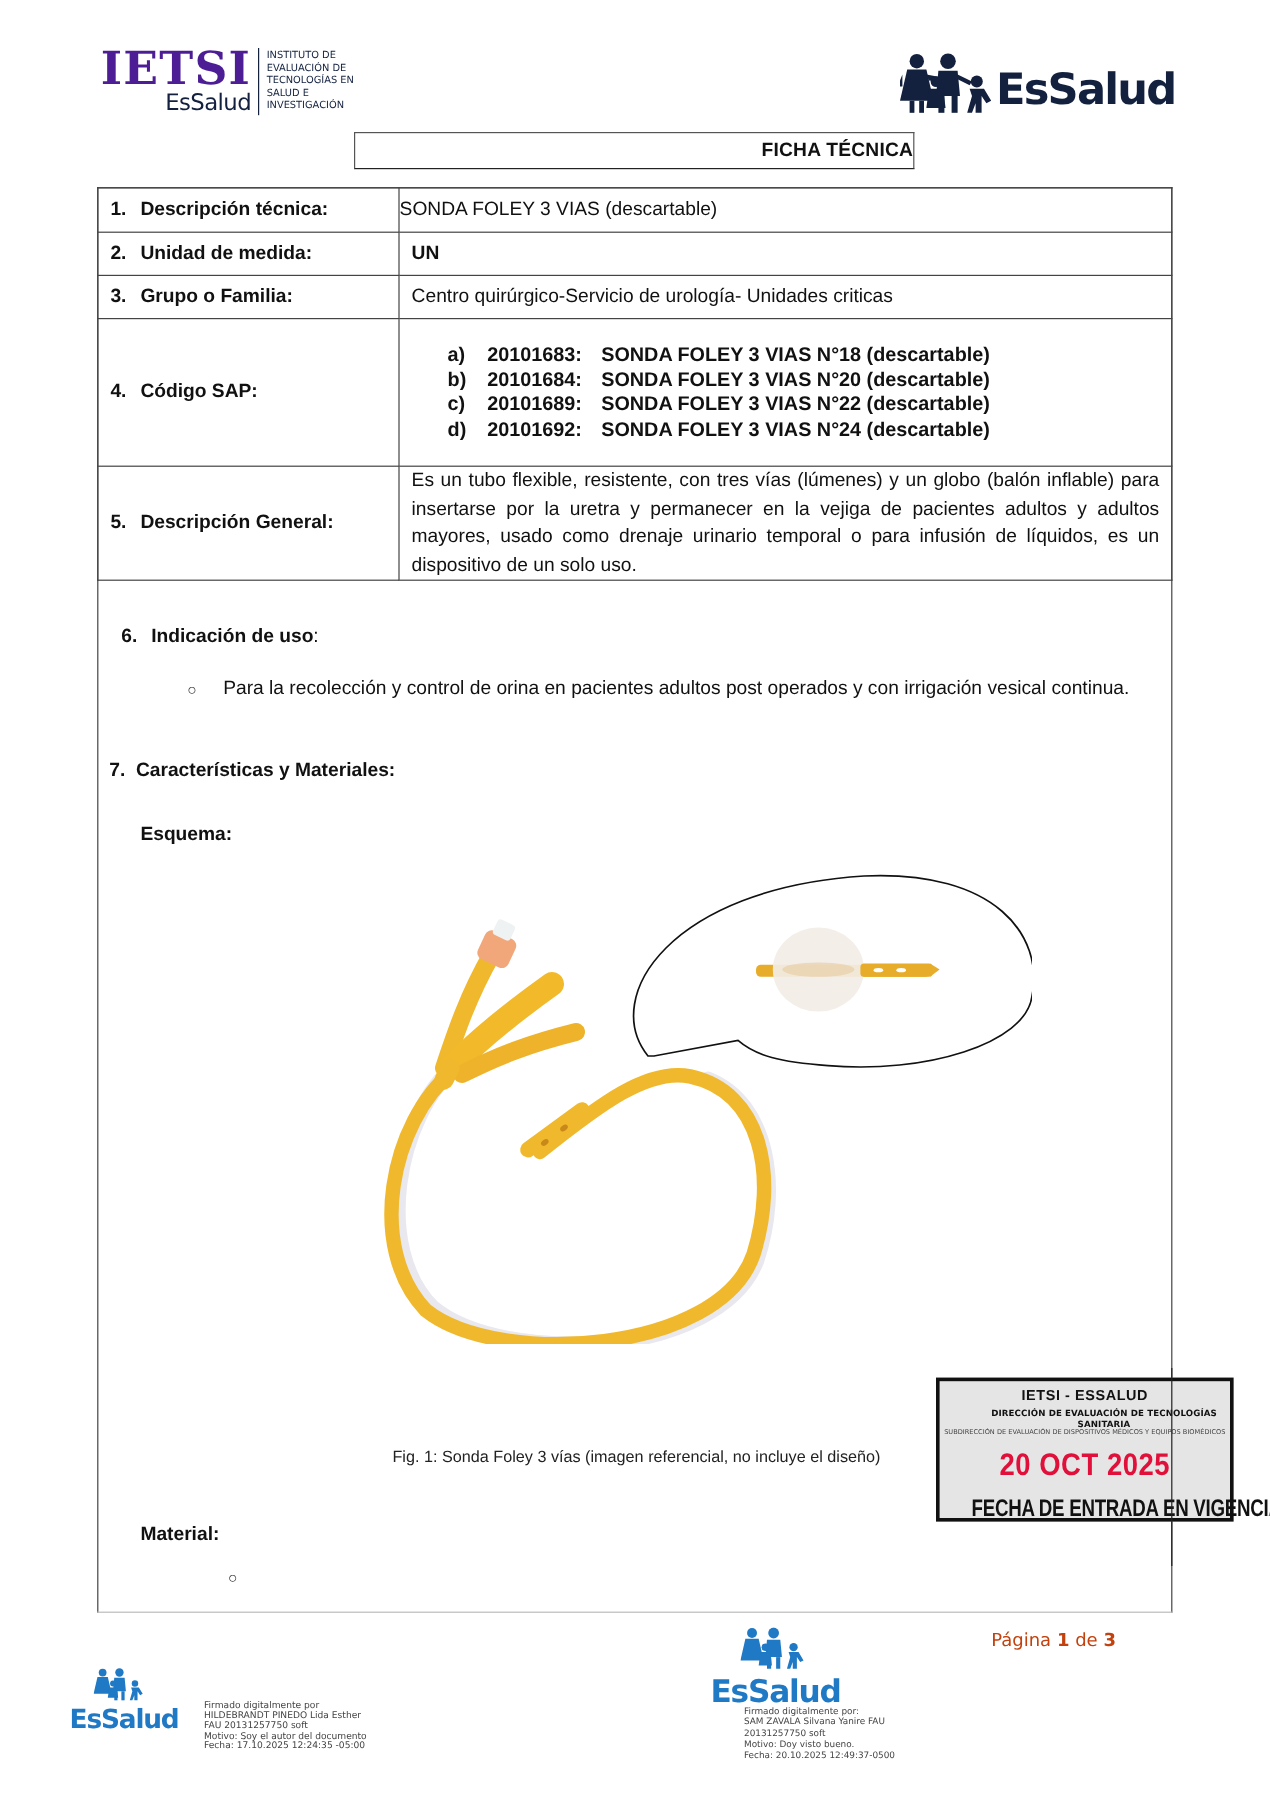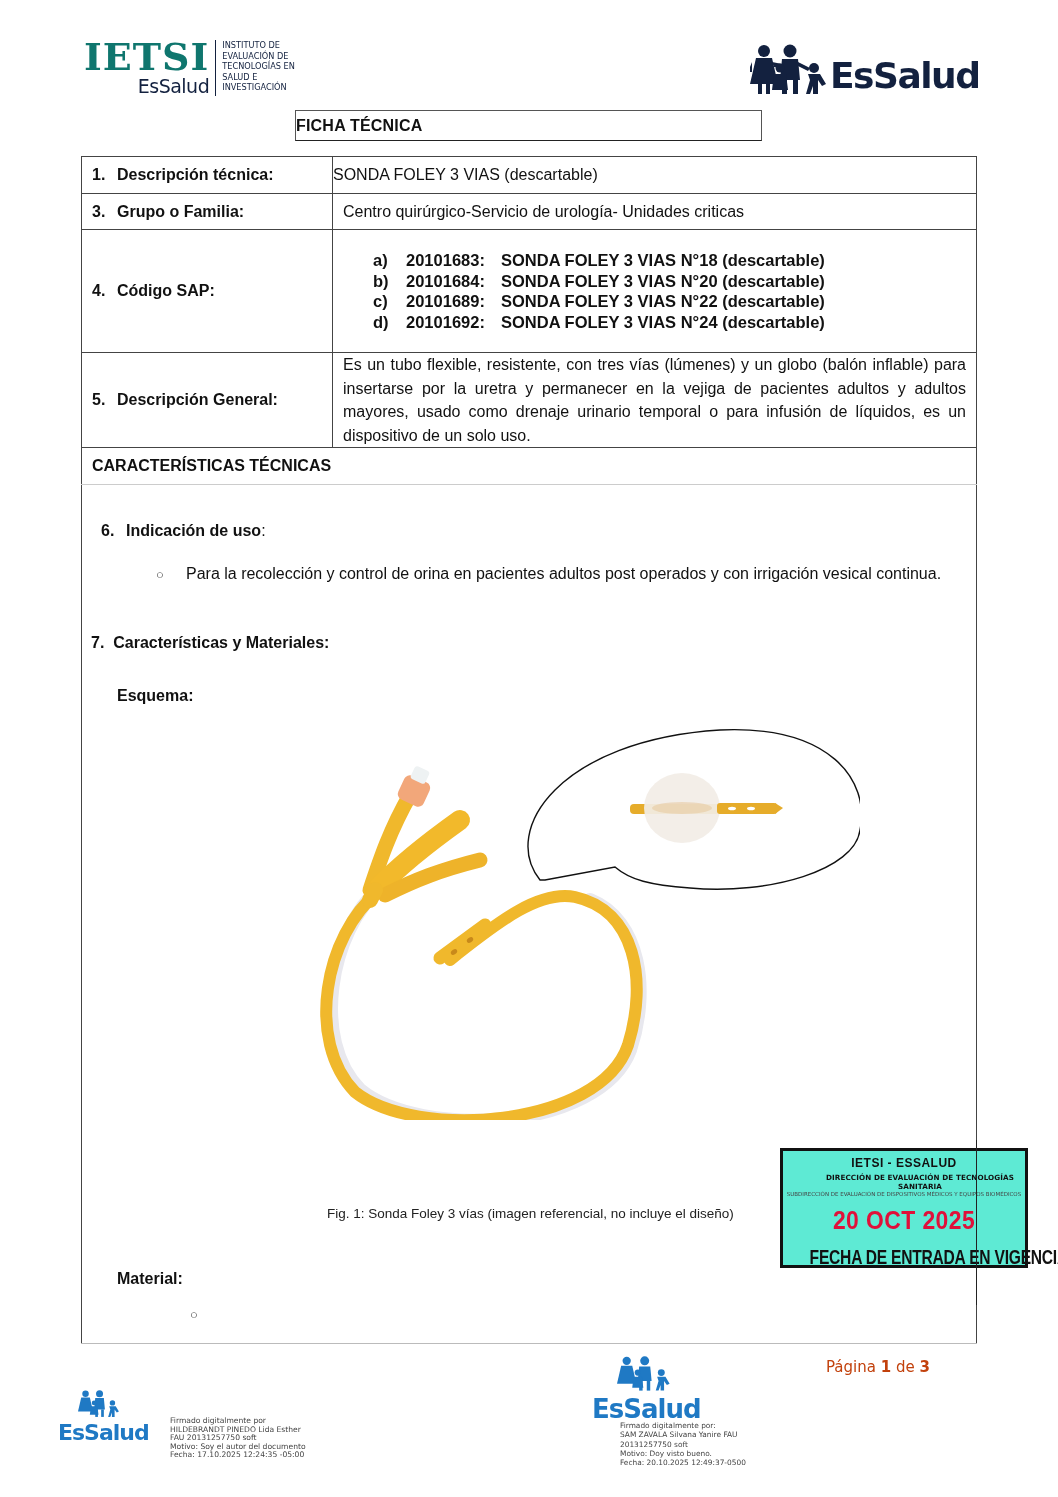--- a/index.html
+++ b/index.html
@@ -2,30 +2,30 @@
 <html><head>
   <meta charset="utf-8">
   <style>
     * { box-sizing: border-box; margin: 0; padding: 0; }
     html, body { width: 1058px; height: 1497px; background: #ffffff; overflow: hidden; }
     body { position: relative; font-family: "Liberation Sans", sans-serif; color: #111; }
 
     
     .ietsi-logo { position: absolute; left: 84px; top: 38px; height: 60px; display: flex; align-items: flex-start; }
     .ietsi-left { display: flex; flex-direction: column; align-items: flex-end; }
-    .ietsi-big { font-family: "DejaVu Serif", serif; font-weight: bold; font-size: 38px; color: #0f766e; line-height: 38px; letter-spacing: 1px; }
+    .ietsi-big { font-family: "DejaVu Serif", serif; font-weight: bold; font-size: 38px; color: #4c1d95; line-height: 38px; letter-spacing: 1px; }
     .ietsi-sub { font-family: "DejaVu Sans", sans-serif; font-size: 19px; color: #13213f; line-height: 20px; margin-top: 0px; letter-spacing: -0.5px; }
     .ietsi-sep { width: 1px; height: 56px; background: #13213f; margin: 2px 6px 0 6px; }
     .ietsi-desc { font-family: "DejaVu Sans", sans-serif; font-size: 8.2px; color: #13213f; line-height: 10.6px; margin-top: 2px; text-transform: uppercase; }
 
     .essalud-logo { position: absolute; left: 750px; top: 44px; display: flex; align-items: flex-end; }
     .essalud-figs { width: 78px; height: 52px; }
     .essalud-word { font-family: "DejaVu Sans", sans-serif; font-size: 36px; color: #13213f; font-weight: bold; letter-spacing: -1.5px; line-height: 40px; margin-left: 2px; }
 
-    .title-box { position: absolute; left: 295px; top: 110px; width: 467px; height: 31px; border: 1px solid #555; border-bottom: 1.5px solid #222; display: flex; align-items: center; justify-content: flex-start; }
+    .title-box { position: absolute; left: 295px; top: 110px; width: 467px; height: 31px; border: 1px solid #555; border-bottom: 1.5px solid #222; display: flex; align-items: center; justify-content: flex-end; }
     .title-box span { font-weight: bold; font-size: 16px; letter-spacing: 0.2px; }
 
     
     .frame { position: absolute; left: 81px; top: 156px; width: 896px; height: 1188px; border-left: 1px solid #444; border-right: 1px solid #444; border-top: 1px solid #444; }
     .frame-bottom { position: absolute; left: 81px; top: 1343px; width: 896px; height: 1px; background: #bbb; }
 
     table.spec { position: absolute; left: 81px; top: 156px; width: 896px; border-collapse: collapse; }
     table.spec td { border: 1px solid #444; vertical-align: middle; font-size: 16px; }
     table.spec td.lbl { width: 251px; padding-left: 10px; font-weight: bold; }
     table.spec td.val { padding-left: 10px; margin-top: 29px; }
@@ -55,21 +55,21 @@
     .h7 { left: 91px; top: 634px; font-weight: bold; }
     .esquema { left: 117px; top: 687px; font-weight: bold; }
 
     .figure { position: absolute; left: 300px; top: 720px; width: 560px; height: 400px; }
     .fig-caption { left: 327px; top: 1206px; font-size: 13.5px; color: #222; }
 
     .material { left: 117px; top: 1270px; font-weight: bold; }
     .u-mat { left: 190px; top: 1302px; width: 600px; }
 
     
-    .stamp { position: absolute; left: 780px; top: 1148px; width: 248px; height: 120px; border: 3px solid #111; background: #5eead4; text-align: center; }
+    .stamp { position: absolute; left: 780px; top: 1148px; width: 248px; height: 120px; border: 3px solid #111; background: #e5e5e5; text-align: center; }
     .stamp .s1 { font-weight: bold; font-size: 12px; margin-top: 5px; letter-spacing: 0.5px; }
     .stamp .s2 { font-family: "DejaVu Sans", sans-serif; font-weight: bold; font-size: 7.2px; margin-top: 3px; letter-spacing: 0.1px; margin-left: 32px; }
     .stamp .s3 { font-family: "DejaVu Sans", sans-serif; font-size: 5.5px; color: #444; margin-top: 0px; }
     .stamp .s4 { font-weight: bold; font-size: 26px; color: #e0103a; margin-top: 8px; transform: scaleX(0.88); letter-spacing: 0.5px; }
     .stamp .s5 { font-weight: bold; font-size: 20px; margin-top: 10px; transform: scaleX(0.78); white-space: nowrap; letter-spacing: -0.3px; }
     .stamp-line { position: absolute; left: 976px; top: 1140px; width: 1px; height: 165px; background: #222; }
 
     
     .page-num { position: absolute; left: 826px; top: 1358px; font-family: "DejaVu Sans", sans-serif; font-size: 15px; color: #c2410c; }
     .page-num b { font-weight: bold; }
@@ -127,20 +127,24 @@
 
 <div class="frame"></div>
 <div class="frame-bottom"></div>
 
 <table class="spec">
   <tbody>
       <tr class="row1">
     <td class="lbl"><span class="num">1.</span><span>Descripción técnica:</span></td>
     <td class="val" style="padding-left:0">SONDA FOLEY 3 VIAS (descartable)</td>
   </tr>
+  <tr class="row2">
+    <td class="lbl"><span class="num">2.</span><span>Unidad de medida:</span></td>
+    <td class="val" style="font-weight:bold">UN</td>
+  </tr>
   <tr class="row3">
     <td class="lbl"><span class="num">3.</span><span>Grupo o Familia:</span></td>
     <td class="val">Centro quirúrgico-Servicio de urología- Unidades criticas</td>
   </tr>
   <tr class="row4">
     <td class="lbl"><span class="num">4.</span><span>Código SAP:</span></td>
     <td class="val">
       <div class="sap-list">
         <div class="li">
               <span class="letter">a)</span>
@@ -161,23 +165,20 @@
               <span class="letter">d)</span>
               <span class="code">20101692:</span>
               <span>SONDA FOLEY 3 VIAS N°24 (descartable)</span>
             </div>
       </div>
     </td>
   </tr>
   <tr class="row5">
     <td class="lbl"><span class="num">5.</span><span>Descripción General:</span></td>
     <td class="val desc">Es un tubo flexible, resistente, con tres vías (lúmenes) y un globo (balón inflable) para insertarse por la uretra y permanecer en la vejiga de pacientes adultos y adultos mayores, usado como drenaje urinario temporal o para infusión de líquidos, es un dispositivo de un solo uso.</td>
-  </tr>
-  <tr class="row6">
-    <td colspan="2" class="section-head">CARACTERÍSTICAS TÉCNICAS</td>
   </tr>
 </tbody>
   </table>
 
 <div class="block h6">
   <span class="num">6.</span><span>Indicación de uso</span><span class="plain">:</span>
 </div>
 <div class="bullet-row u6">
   <span class="bullet">○</span>
   <span>Para la recolección y control de orina en pacientes adultos post operados y con irrigación vesical continua.</span>

